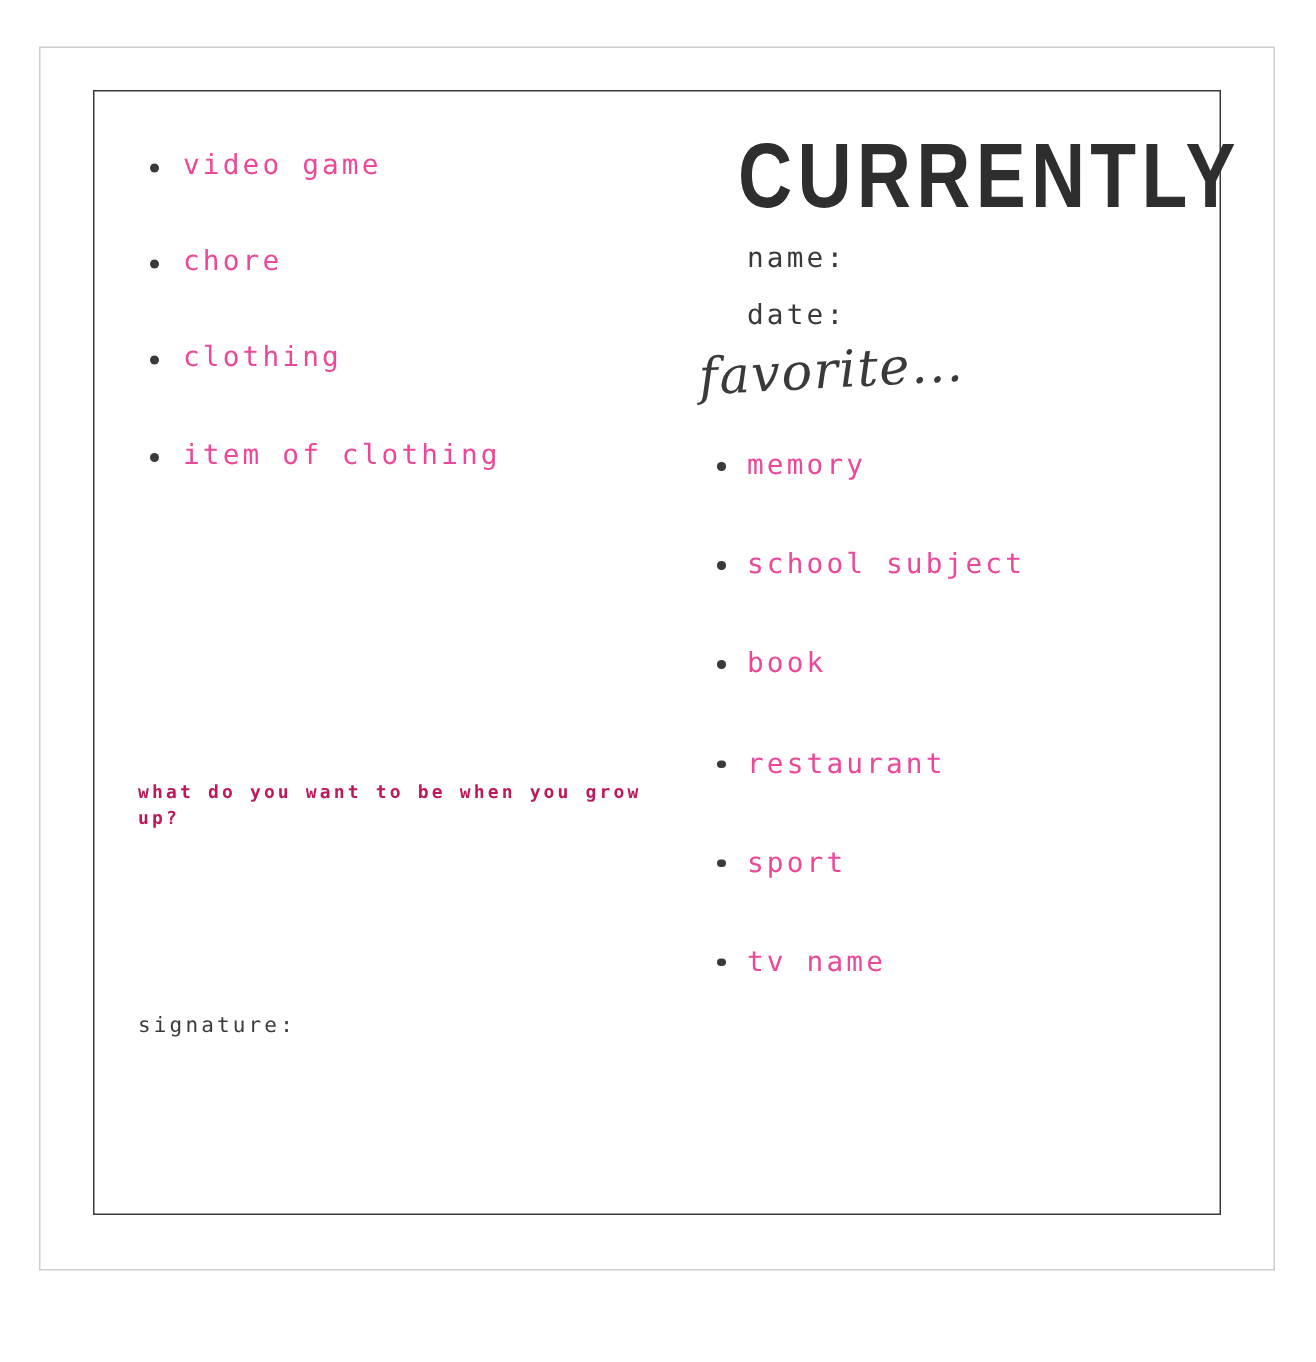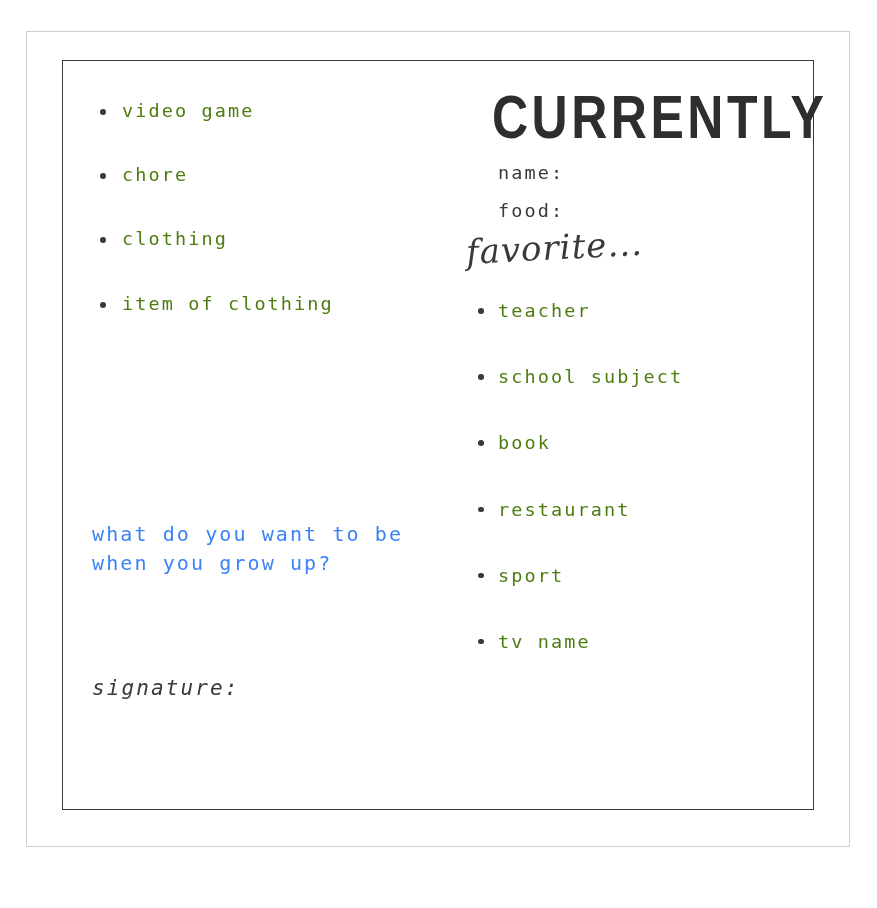--- a/index.html
+++ b/index.html
@@ -51,54 +51,54 @@
     margin: 0;
     padding: 0;
   }
   .bullet-list li {
     position: relative;
     padding-left: 30px;
     margin-bottom: 42px;
     font-size: 18.5px;
     letter-spacing: 2.1px;
     line-height: 1.2;
-    color: #4d7c0f;
+    color: #ec4899;
     white-space: nowrap;
   }
   .bullet-list li::before {
     content: "";
     position: absolute;
     left: 8px;
     top: 9px;
     width: 6px;
     height: 6px;
     border-radius: 50%;
     background: #3a3a3a;
   }
 
   .grow-up {
     position: absolute;
     left: 92px;
     top: 520px;
     width: 360px;
-    font-size: 20px;
+    font-size: 12px;
     letter-spacing: 2.1px;
     line-height: 1.45;
-    color: #3b82f6;
+    color: #be185d;
+    font-weight: bold;
   }
 
   .signature {
     position: absolute;
     left: 92px;
     top: 676px;
-    font-size: 21px;
+    font-size: 14px;
     letter-spacing: 2.1px;
     color: #3a3a3a;
     white-space: nowrap;
-    font-style: italic;
   }
 
   
   .title {
     position: absolute;
     left: 492px;
     top: 82px;
     font-family: "Liberation Sans", sans-serif;
     font-weight: 700;
     font-size: 50px;
@@ -168,26 +168,26 @@
   </ul>
 </div>
 
 <div class="grow-up">what do you want to be when you grow up?</div>
 
 <div class="signature">signature:</div>
 
 <div class="title">CURRENTLY</div>
 
 <div class="field name">name:</div>
-<div class="field date">food:</div>
+<div class="field date">date:</div>
 
 <div class="favorite">favorite...</div>
 
 <div class="right-col">
   <ul class="bullet-list">
-    <li><span>teacher</span></li>
+    <li><span>memory</span></li>
     <li><span>school subject</span></li>
     <li><span>book</span></li>
     <li><span>restaurant</span></li>
     <li><span>sport</span></li>
     <li><span>tv name</span></li>
   </ul>
 </div>
 
 </body></html>

